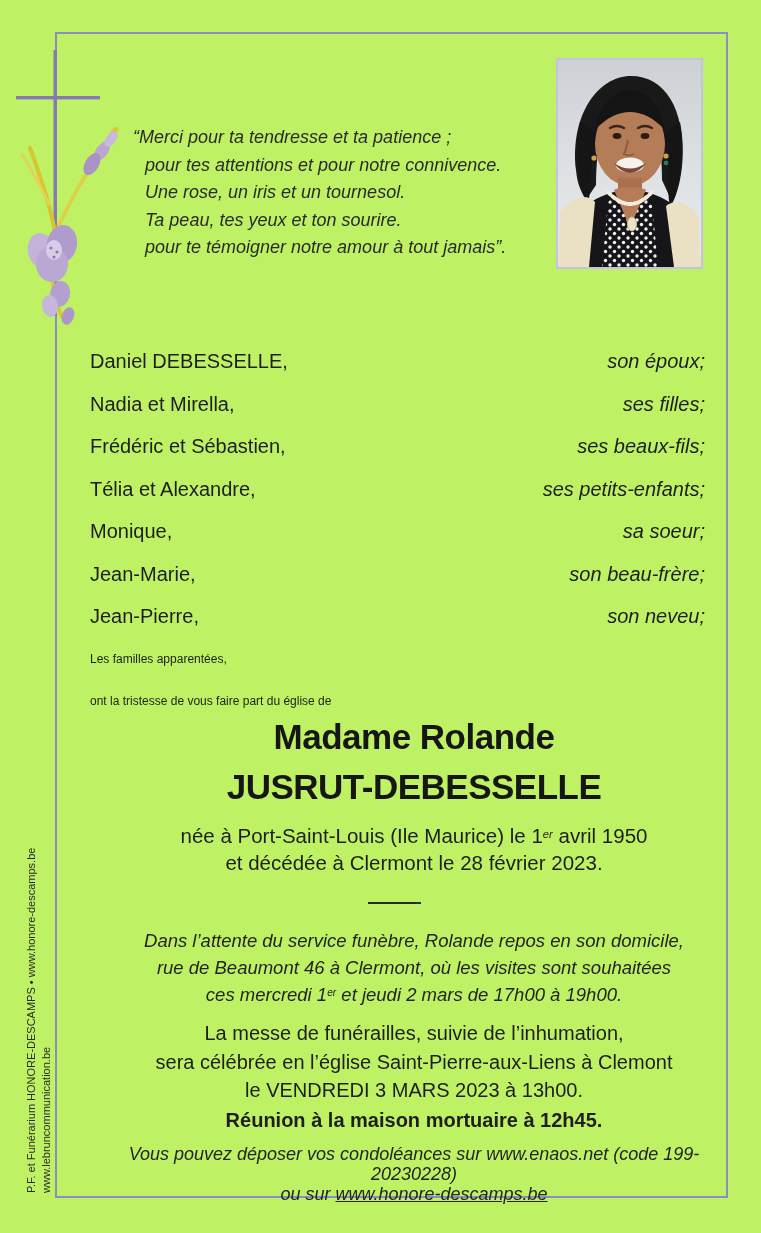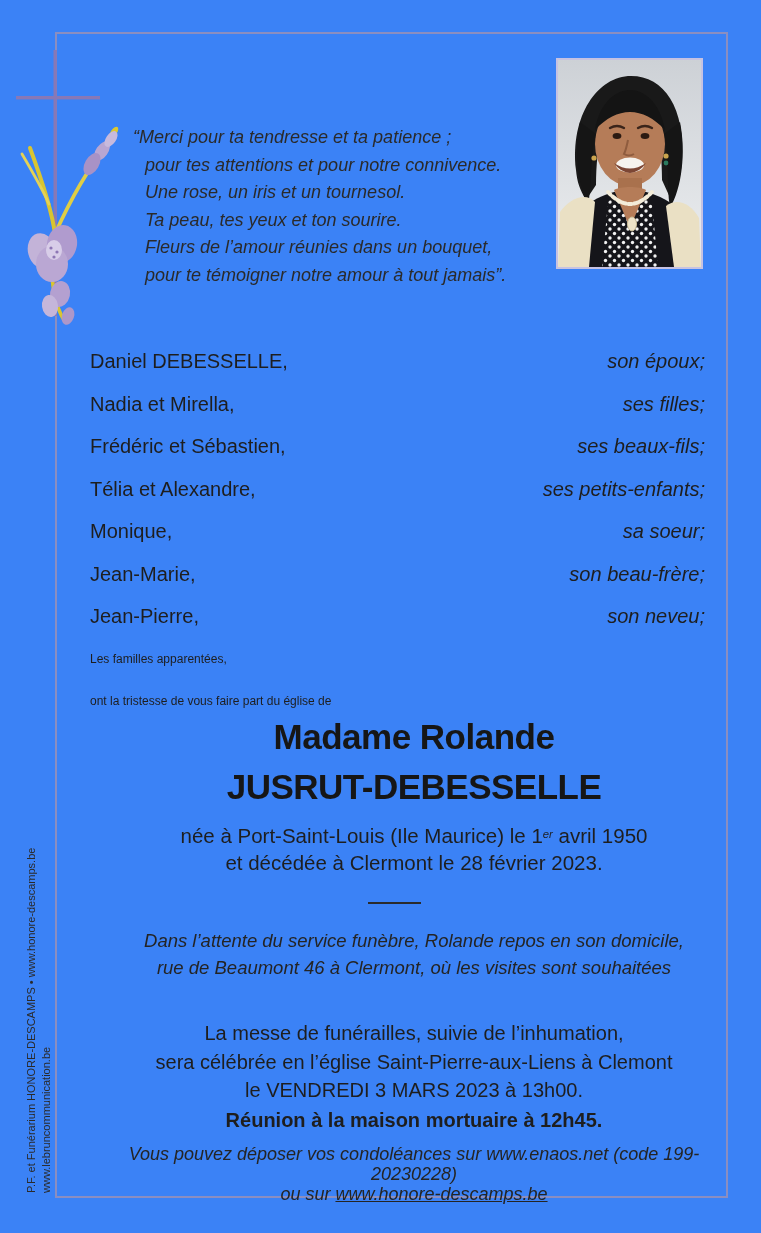--- a/index.html
+++ b/index.html
@@ -1,19 +1,19 @@
 <!DOCTYPE html>
 <html><head>
 <meta charset="utf-8">
 <style>
   * { margin:0; padding:0; box-sizing:border-box; }
   body { background:#ffffff; font-family:"Liberation Sans", sans-serif; }
   .page {
     position:relative; width:761px; height:1233px;
-    background:#3b82f6; color:#1e1e1e; overflow:hidden;
+    background:#bef264; color:#1e1e1e; overflow:hidden;
   }
   .frame {
     position:absolute; left:55px; top:32px; width:673px; height:1166px;
     border:2px solid #8b8ec0;
   }
   .flowers { position:absolute; left:2px; top:36px; width:120px; height:292px; }
   .photo {
     position:absolute; left:556px; top:58px; width:147px; height:211px;
     border:2px solid #c6c2e2; background:#dfe2e6; overflow:hidden;
   }
@@ -121,21 +121,20 @@
       <path d="M0,207 L2,152 C12,138 28,132 37,142 L31,207 Z" fill="#eae0c4"></path>
       <path d="M143,207 L141,158 C132,142 118,138 108,146 L116,207 Z" fill="#eae0c4"></path>
     </svg>
   </div>
 
   <div class="quote">
     <div class="quote-line">“Merci pour ta tendresse et ta patience ;</div>
     <div class="quote-line">pour tes attentions et pour notre connivence.</div>
     <div class="quote-line">Une rose, un iris et un tournesol.</div>
     <div class="quote-line">Ta peau, tes yeux et ton sourire.</div>
-    <div class="quote-line">Fleurs de l’amour réunies dans un bouquet,</div>
     <div class="quote-line">pour te témoigner notre amour à tout jamais”.</div>
   </div>
 
   <div class="family-list">
     <div class="family-row">
       <span class="family-name">Daniel DEBESSELLE,</span>
       <span class="family-relation">son époux;</span>
     </div>
     <div class="family-row">
       <span class="family-name">Nadia et Mirella,</span>
@@ -172,20 +171,23 @@
   <div class="centered birth-line">
     <span>née à Port-Saint-Louis (Ile Maurice) le 1</span><sup class="ordinal">er</sup><span> avril 1950</span>
   </div>
   <div class="centered death-line">et décédée à Clermont le 28 février 2023.</div>
 
   <div class="separator"></div>
 
   <div class="centered wake-block">
     <div>Dans l’attente du service funèbre, Rolande repos en son domicile,</div>
     <div>rue de Beaumont 46 à Clermont, où les visites sont souhaitées</div>
+    <div>
+      <span>ces mercredi 1</span><sup class="ordinal">er</sup><span> et jeudi 2 mars de 17h00 à 19h00.</span>
+    </div>
   </div>
 
   <div class="centered funeral-block">
     <div>La messe de funérailles, suivie de l’inhumation,</div>
     <div>sera célébrée en l’église Saint-Pierre-aux-Liens à Clemont</div>
     <div>le VENDREDI 3 MARS 2023 à 13h00.</div>
   </div>
 
   <div class="centered reunion-line">Réunion à la maison mortuaire à 12h45.</div>
 

